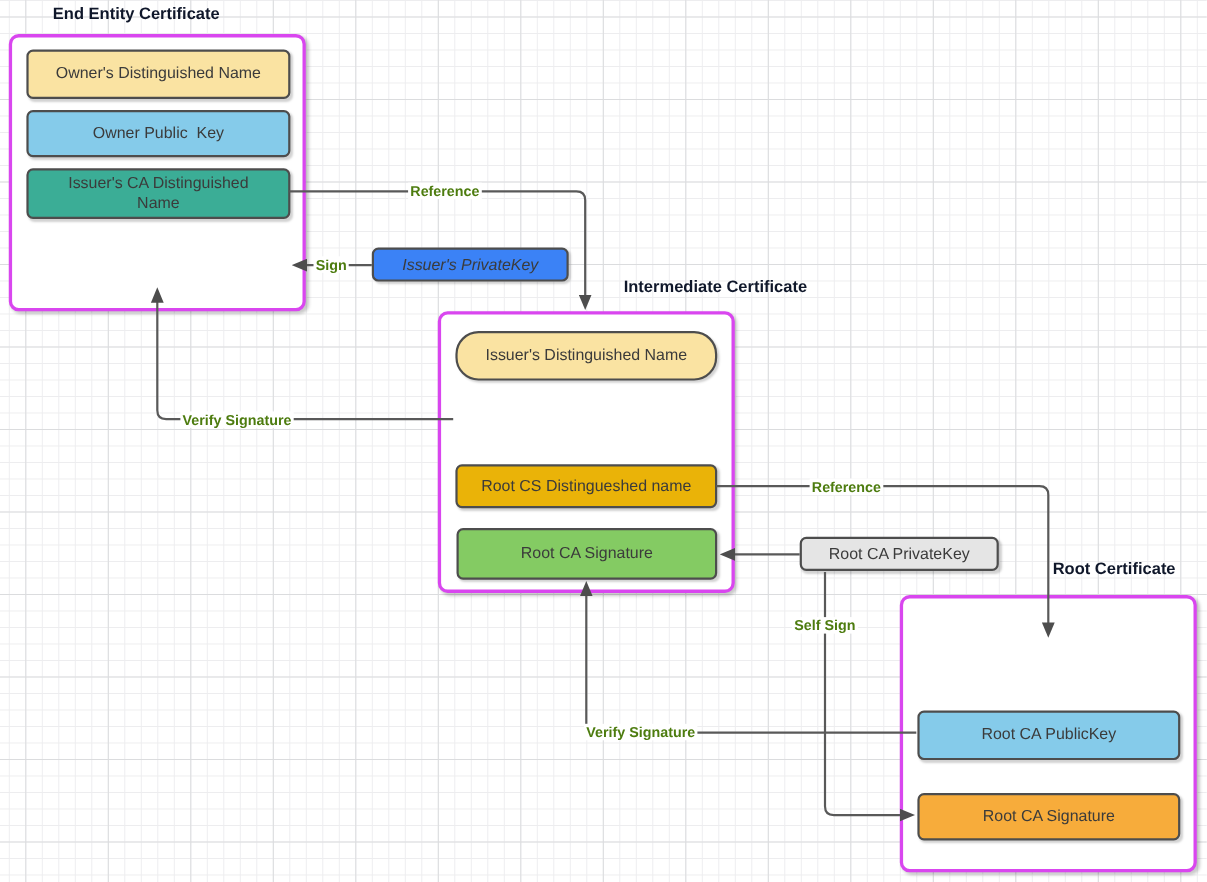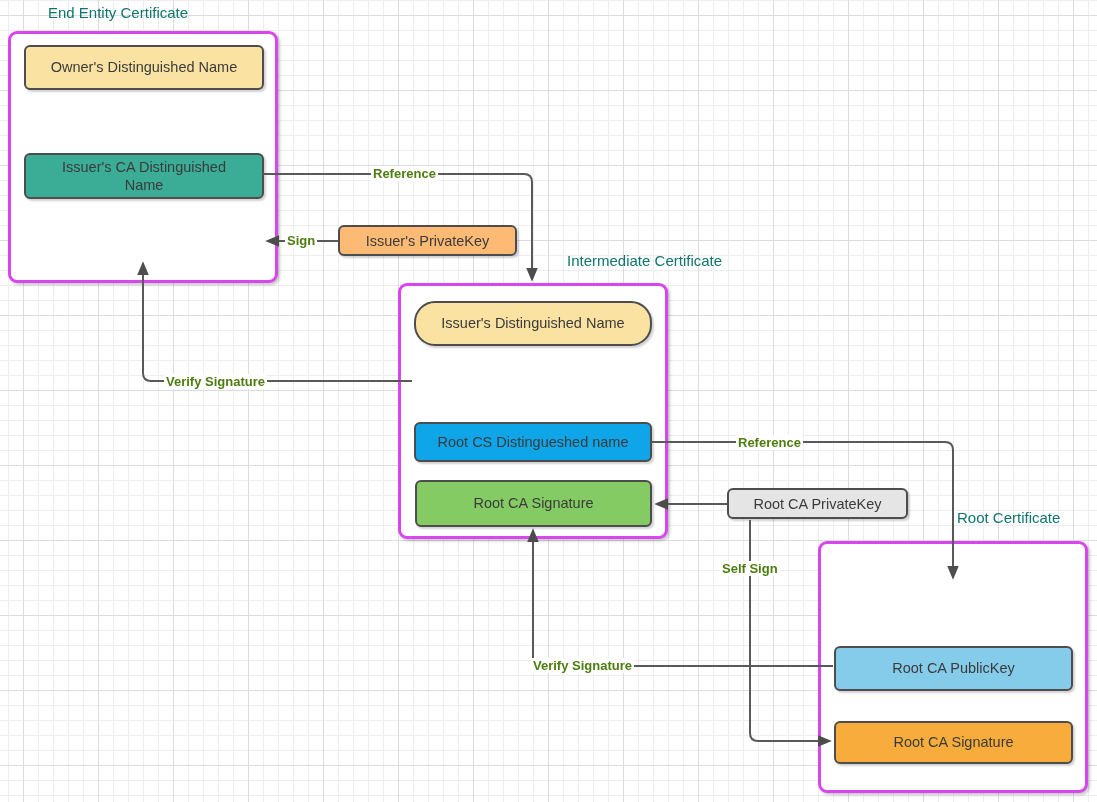--- a/index.html
+++ b/index.html
@@ -23,21 +23,21 @@
     display:flex;align-items:center;justify-content:center;text-align:center;
     font-size:14.5px;color:#3b3b3b;box-shadow:2px 2px 2px rgba(0,0,0,0.18);
     white-space:pre-wrap;line-height:1.25;
   }
   .keybox{
     position:absolute;border:2px solid #4d4d4d;border-radius:6px;
     display:flex;align-items:center;justify-content:center;text-align:center;
     font-size:14.5px;color:#3b3b3b;box-shadow:2px 2px 2px rgba(0,0,0,0.18);z-index:1;
   }
   .dtitle{
-    position:absolute;font-size:15px;color:#0f766e;white-space:nowrap;z-index:1;
+    position:absolute;font-size:15px;color:#0f172a;white-space:nowrap;z-index:1;font-weight:bold;
   }
   .edge-label{
     position:absolute;font-size:13px;font-weight:bold;color:#4d7c0f;
     background:#ffffff;padding:0 2px;white-space:nowrap;z-index:3;line-height:15px;
   }
   svg.connectors{position:absolute;left:0;top:0;z-index:2;pointer-events:none;}
   svg.connectors path{pointer-events:stroke;}
 </style>
 </head>
 <body>
@@ -60,36 +60,37 @@
       <path d="M833,666 L541,666 Q533,666 533,658 L533,541" marker-end="url(#arrow)"></path>
     </g>
   </svg>
 
   <div class="dtitle" style="left:48px;top:4px;">End Entity Certificate</div>
   <div class="dtitle" style="left:567px;top:252px;">Intermediate Certificate</div>
   <div class="dtitle" style="left:957px;top:509px;">Root Certificate</div>
 
   <div class="container" style="left:8px;top:31px;width:264px;height:246px;">
     <div class="field" style="left: 13px; top: 11px; width: 236px; height: 41px; background-color: rgb(250, 227, 162);">Owner's Distinguished Name</div>
+    <div class="field" style="left: 13px; top: 66px; width: 236px; height: 39px; background-color: rgb(133, 203, 234);">Owner Public  Key</div>
     <div class="field" style="left: 13px; top: 119px; width: 236px; height: 42px; background-color: rgb(59, 173, 150);">Issuer's CA Distinguished
 Name</div>
   </div>
 
   <div class="container" style="left:398px;top:283px;width:264px;height:250px;">
     <div class="field" style="left: 13px; top: 15px; width: 234px; height: 41px; background-color: rgb(250, 227, 162); border-radius: 21px;">Issuer's Distinguished Name</div>
-    <div class="field" style="left: 13px; top: 136px; width: 234px; height: 36px; background-color: #0ea5e9;">Root CS Distingueshed name</div>
+    <div class="field" style="left: 13px; top: 136px; width: 234px; height: 36px; background-color: #eab308;">Root CS Distingueshed name</div>
     <div class="field" style="left: 14px; top: 194px; width: 233px; height: 43px; background-color: rgb(132, 203, 99);">Root CA Signature</div>
   </div>
 
   <div class="container" style="left:818px;top:541px;width:264px;height:246px;">
     <div class="field" style="left: 13px; top: 102px; width: 235px; height: 41px; background-color: rgb(133, 203, 234);">Root CA PublicKey</div>
     <div class="field" style="left: 13px; top: 177px; width: 235px; height: 39px; background-color: rgb(247, 172, 59);">Root CA Signature</div>
   </div>
 
-  <div class="keybox" style="left: 338px; top: 225px; width: 175px; height: 27px; background-color: #fdba74;">Issuer's PrivateKey</div>
+  <div class="keybox" style="left: 338px; top: 225px; width: 175px; height: 27px; background-color: #3b82f6; font-style: italic;">Issuer's PrivateKey</div>
   <div class="keybox" style="left: 727px; top: 488px; width: 177px; height: 27px; background-color: #e5e5e5;">Root CA PrivateKey</div>
 
   <div class="edge-label" style="left:371px;top:166px;">Reference</div>
   <div class="edge-label" style="left:285px;top:233px;">Sign</div>
   <div class="edge-label" style="left:164px;top:374px;">Verify Signature</div>
   <div class="edge-label" style="left:736px;top:435px;">Reference</div>
   <div class="edge-label" style="left:720px;top:561px;">Self Sign</div>
   <div class="edge-label" style="left:531px;top:658px;">Verify Signature</div>
 
 </div>

